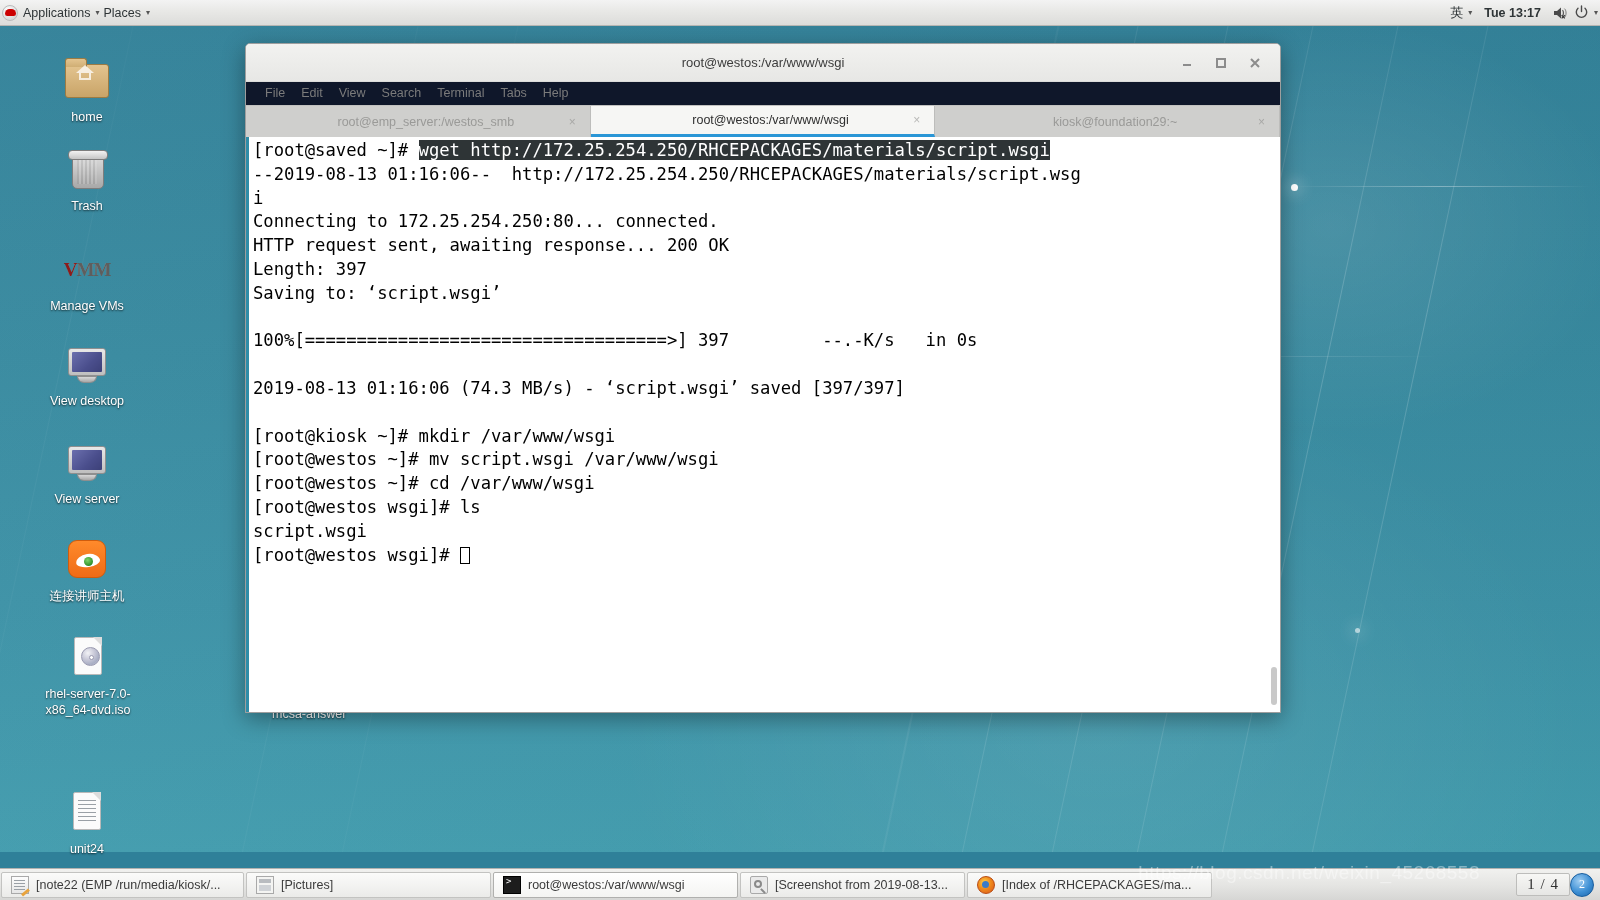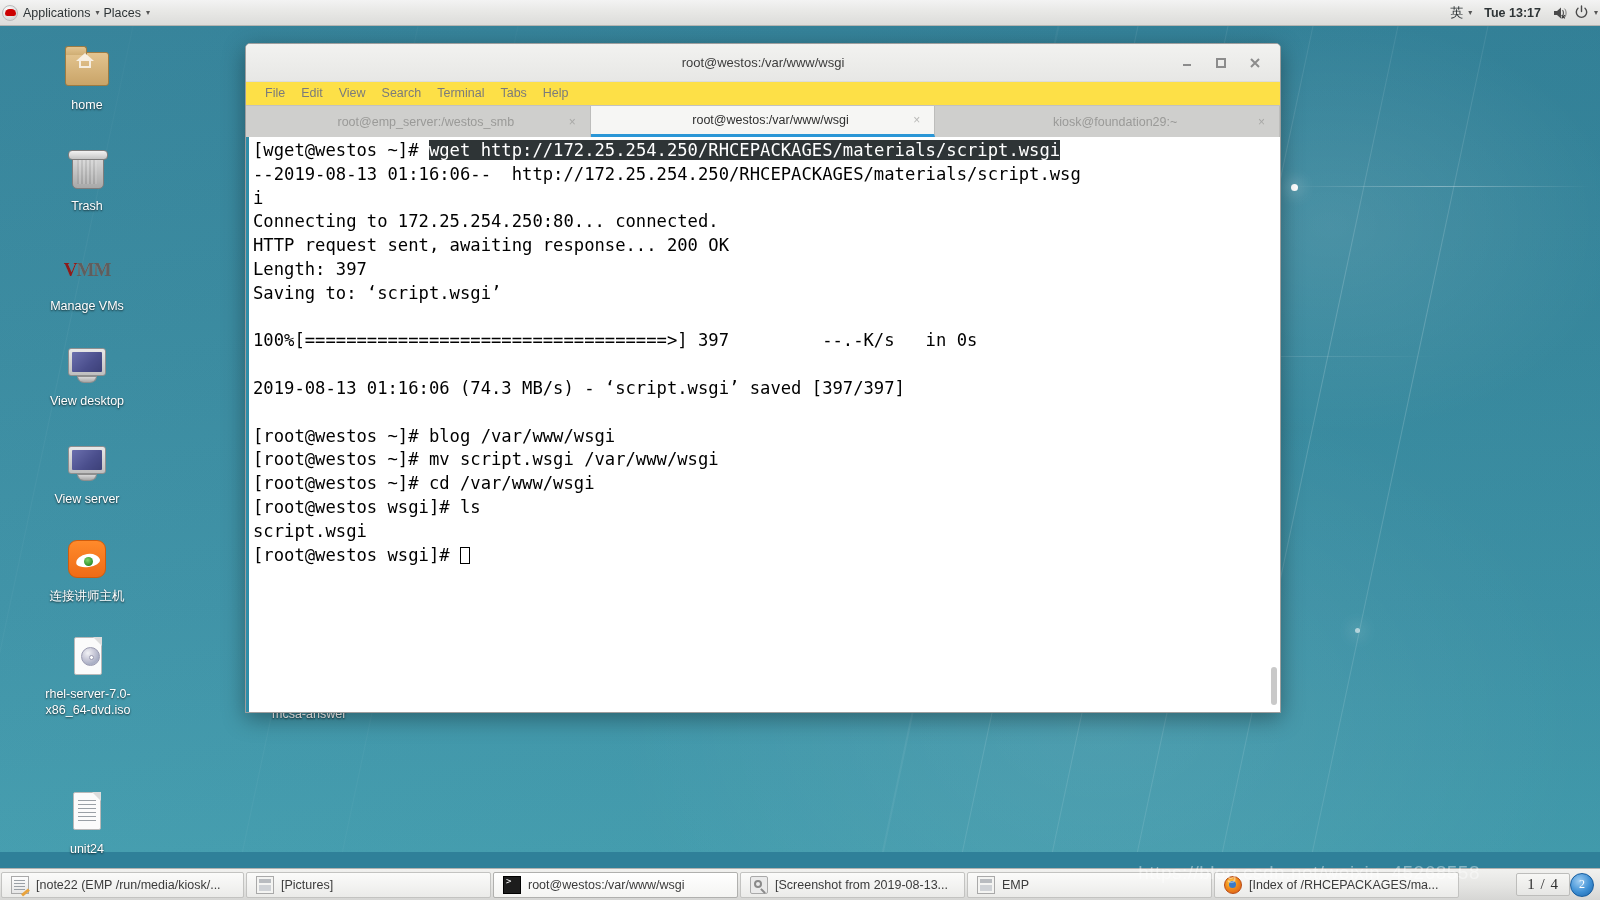--- a/index.html
+++ b/index.html
@@ -234,21 +234,21 @@
     pointer-events:none;
   }
   .winbtns { margin-left:auto; display:flex; align-items:center; gap:16px; padding-right:16px; }
   .wb { width:18px; height:18px; display:flex; align-items:center; justify-content:center; cursor:pointer; }
   .wb svg { display:block; }
 
   #menubar {
     height: 23px; flex: 0 0 23px;
     display:flex; align-items:center;
     padding-left: 11px;
-    background: #fde047;
+    background: #0f172a;
     font-size: 12.5px; color: #7b7b7b;
     gap: 0px;
   }
   .menu-item { padding: 0 8px; line-height: 23px; cursor:default; }
 
   #tabbar {
     height: 31px; flex: 0 0 31px;
     display:flex; align-items:stretch;
     background: #cfcfcd;
     border-top: 1px solid #c2c2c0;
@@ -433,21 +433,21 @@
     <span class="pwr">
       <svg width="15" height="15" viewBox="0 0 15 15">
         <path d="M4 3.3a5.2 5.2 0 1 0 7 0" stroke="#4a4a4a" stroke-width="1.4" fill="none" stroke-linecap="round"></path>
         <path d="M7.5 1v5.5" stroke="#4a4a4a" stroke-width="1.4" stroke-linecap="round"></path>
       </svg>
     </span>
     <span class="caret">▾</span>
   </div>
 </div>
 
-<div class="dicon" style="left:35px; top:44px;">
+<div class="dicon" style="left:35px; top:56px;">
   <div class="glyph">
     <span class="ic-folder"></span>
       <span class="ic-home-g"></span>
   </div>
   <span class="lbl">home</span>
 </div>
 
 <div class="dicon" style="left:35px; top:145px;">
   <div class="glyph">
       <span class="ic-trash"></span>
@@ -549,33 +549,33 @@
       <span class="tab-label">root@westos:/var/www/wsgi</span>
       <span class="tab-close">×</span>
     </div>
     <div class="tab">
       <span class="tab-label">kiosk@foundation29:~</span>
       <span class="tab-close">×</span>
     </div>
   </div>
 
   <div id="term-body">
-    <div id="term-text"><span>[wget@westos ~]# </span><span class="sel">wget http://172.25.254.250/RHCEPACKAGES/materials/script.wsgi</span>
+    <div id="term-text"><span>[root@saved ~]# </span><span class="sel">wget http://172.25.254.250/RHCEPACKAGES/materials/script.wsgi</span>
 <span>--2019-08-13 01:16:06--  http://172.25.254.250/RHCEPACKAGES/materials/script.wsg</span>
 <span>i</span>
 <span>Connecting to 172.25.254.250:80... connected.</span>
 <span>HTTP request sent, awaiting response... 200 OK</span>
 <span>Length: 397</span>
 <span>Saving to: ‘script.wsgi’</span>
 <span></span>
 <span>100%[===================================&gt;] 397         --.-K/s   in 0s</span>
 <span></span>
 <span>2019-08-13 01:16:06 (74.3 MB/s) - ‘script.wsgi’ saved [397/397]</span>
 <span></span>
-<span>[root@westos ~]# blog /var/www/wsgi</span>
+<span>[root@kiosk ~]# mkdir /var/www/wsgi</span>
 <span>[root@westos ~]# mv script.wsgi /var/www/wsgi</span>
 <span>[root@westos ~]# cd /var/www/wsgi</span>
 <span>[root@westos wsgi]# ls</span>
 <span>script.wsgi</span>
 <span>[root@westos wsgi]# </span><span class="cursor-blk"></span></div>
     <div id="term-scroll"></div>
   </div>
 </div>
 
 <div id="taskbar">
@@ -589,24 +589,20 @@
   </div>
   <div class="task active" style="width:245px;">
     <span class="tico term"></span>
     <span class="tlabel">root@westos:/var/www/wsgi</span>
   </div>
   <div class="task" style="width:225px;">
     <span class="tico shot"></span>
     <span class="tlabel">[Screenshot from 2019-08-13...</span>
   </div>
   <div class="task" style="width:245px;">
-    <span class="tico pic"></span>
-    <span class="tlabel">EMP</span>
-  </div>
-  <div class="task" style="width:245px;">
     <span class="tico ff"></span>
     <span class="tlabel">[Index of /RHCEPACKAGES/ma...</span>
   </div>
   <div id="workspace">
     <span class="ws-ind">1 / 4</span>
     <span class="ws-circle">2</span>
   </div>
 </div>
 
 <div id="watermark">https://blog.csdn.net/weixin_45268558</div>

